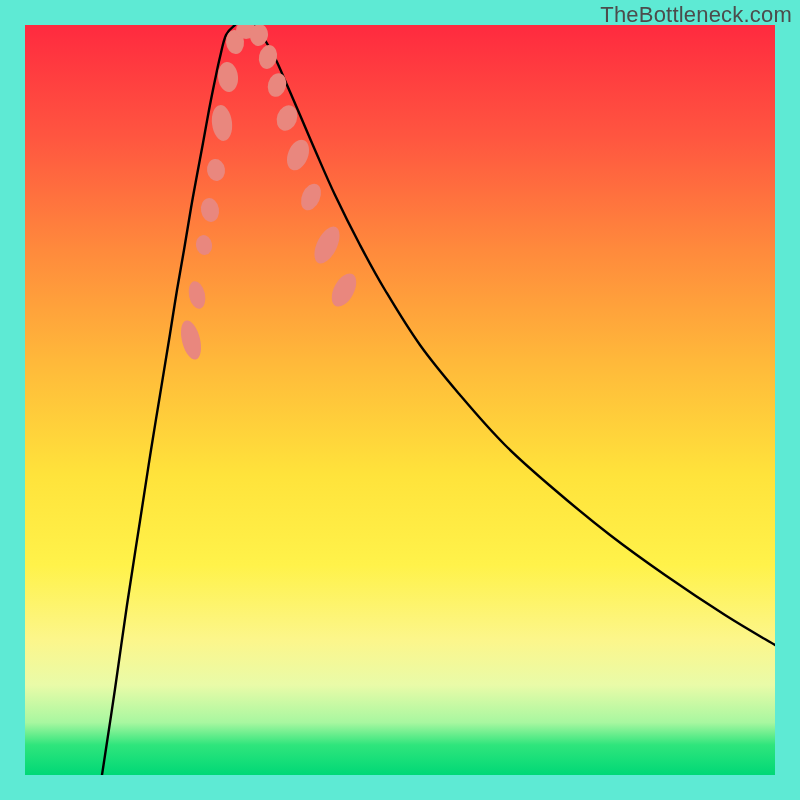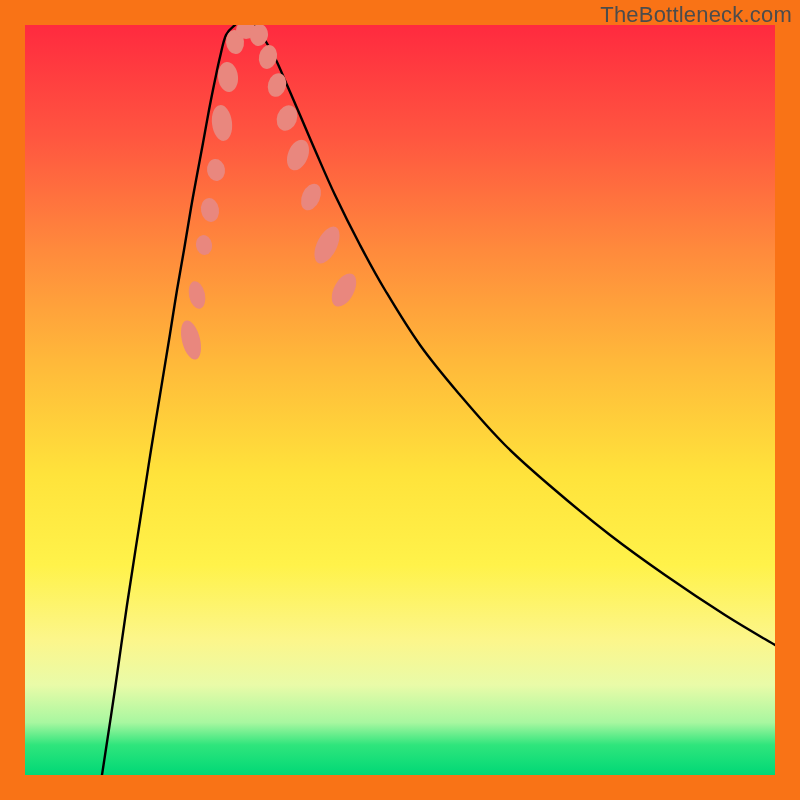--- a/index.html
+++ b/index.html
@@ -10,21 +10,21 @@
     overflow: hidden;
     background: #000;
     font-family: Arial, Helvetica, sans-serif;
   }
   .frame {
     position: absolute;
     left: 0;
     top: 0;
     width: 800px;
     height: 800px;
-    background: #f97316;
+    background: #5eead4;
   }
   .plot {
     position: absolute;
     left: 25px;
     top: 25px;
     width: 750px;
     height: 750px;
     background: linear-gradient(to bottom,
       #ff2a3f 0%,
       #ff5640 15%,

